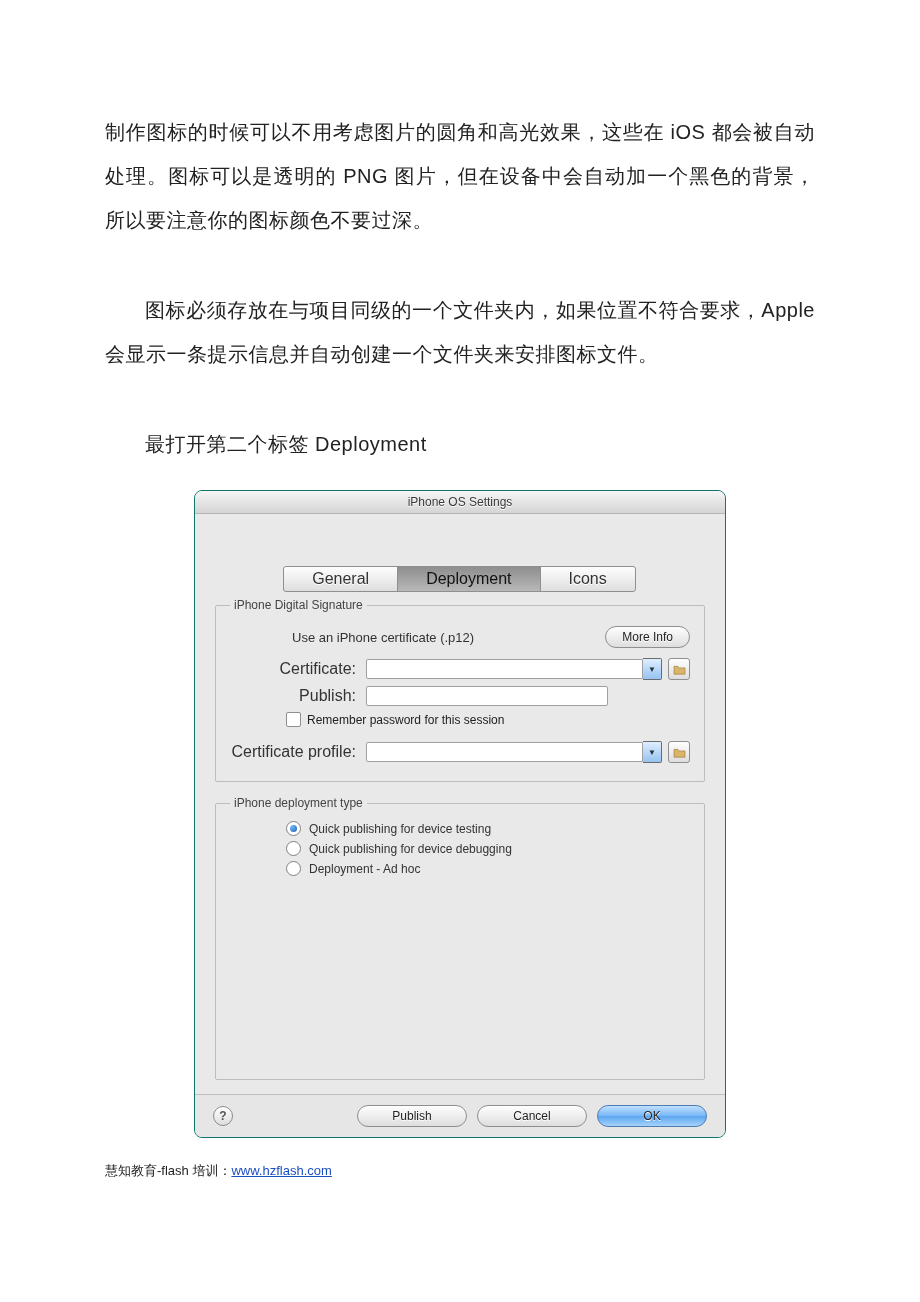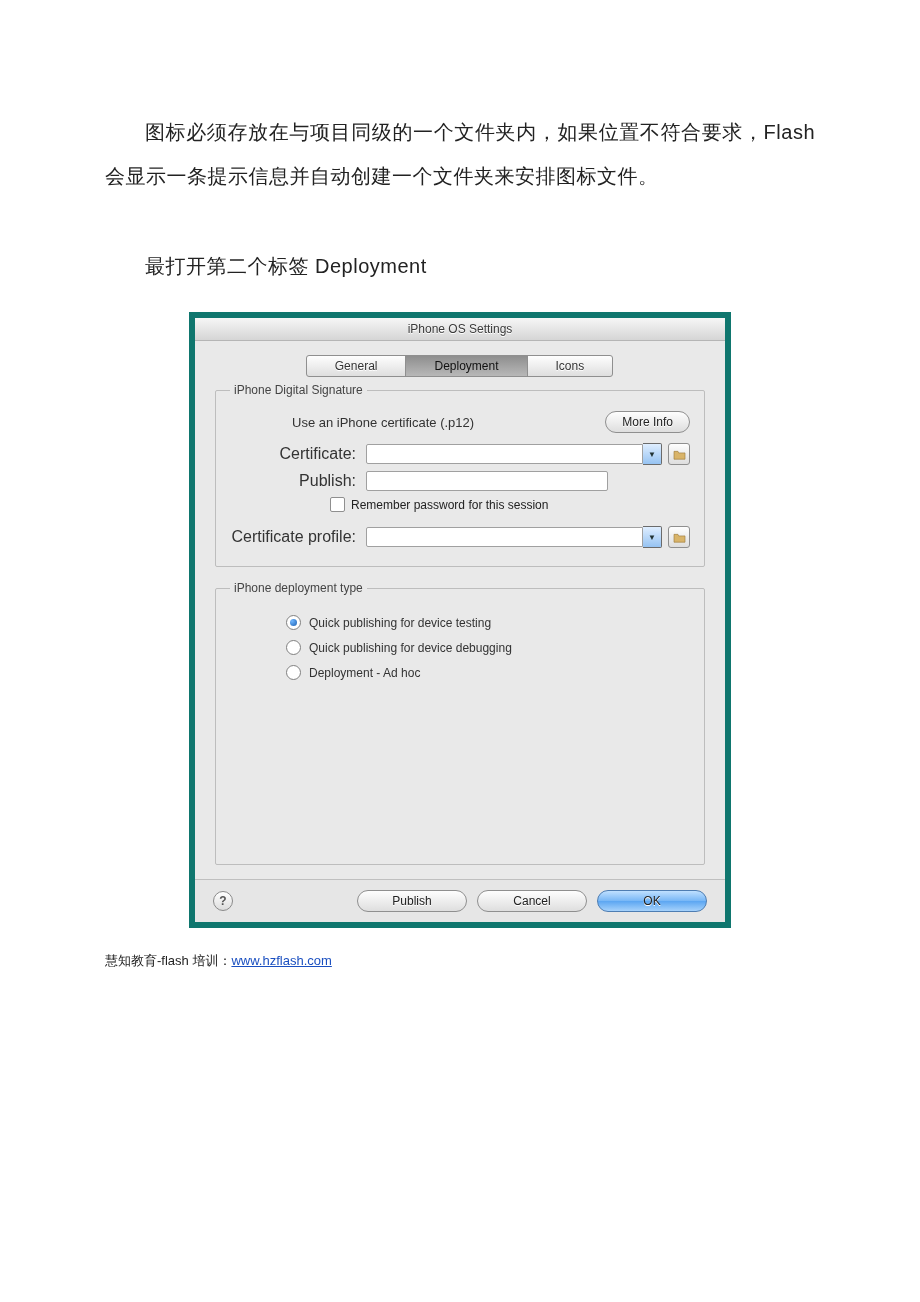--- a/index.html
+++ b/index.html
@@ -16,25 +16,25 @@
     letter-spacing:0.5px;
     color:#222;
     text-align:justify;
     margin:0 0 46px 0;
   }
   .para.indent{text-indent:2em;}
   .para.last{margin-bottom:24px;}
   .dialog{
     width:530px;
     margin:0 auto 0 auto;
-    border:6px solid #0f766e;
+    border:1px solid #0f766e;
     background:#e9e9e9;
     font-size:12px;
     color:#222;
-    border-radius:0;
+    border-radius:8px;
     overflow:hidden;
   }
   .titlebar{
     height:22px;
     line-height:22px;
     text-align:center;
     font-size:12px;
     background:linear-gradient(#f6f6f6,#d5d5d5);
     border-bottom:1px solid #b5b5b5;
     color:#3a3a3a;
@@ -46,26 +46,26 @@
   .tabs{
     text-align:center;
     margin-bottom:6px;
   }
   .tabs .tab{
     display:inline-block;
     padding:3px 28px;
     border:1px solid #8f8f8f;
     margin-left:-1px;
     background:linear-gradient(#fefefe,#dedede);
-    font-size:12px;
+    font-size:16px;
     color:#333;
     text-shadow:0 1px 0 #fff;
   }
   .tabs .tab:first-child{border-radius:3px 0 0 3px;}
-  .tabs .tab:last-child{border-radius:0 3px 3px 0;}
+  .tabs .tab:last-child{border-radius:0 3px 3px 0;margin-top:38px;}
   .tabs .tab.active{
     background:linear-gradient(#8e8e8e,#b8b8b8);
     color:#111;
     text-shadow:none;
   }
   fieldset.group{
     border:1px solid #bdbdbd;
     border-radius:2px;
     margin:0 0 14px 0;
     padding:10px 14px 12px 14px;
@@ -153,21 +153,21 @@
   .check{
     width:13px;height:13px;border:1px solid #8f8f8f;border-radius:2px;background:#fff;margin-right:6px;flex:none;
   }
   .radio{
     width:13px;height:13px;border:1px solid #808080;border-radius:50%;background:#fff;margin-right:8px;flex:none;position:relative;
   }
   .radio.selected::after{
     content:"";position:absolute;left:3px;top:3px;width:7px;height:7px;border-radius:50%;
     background:radial-gradient(circle at 30% 30%, #6fb6ff, #1d62b3);
   }
-  .radio-row{display:flex;align-items:center;margin:10px 0 5px 56px;font-size:12px;color:#333;text-align:center;}
+  .radio-row{display:flex;align-items:center;margin:1px 0 5px 56px;font-size:12px;color:#333;text-align:center;}
   .deploy-group{min-height:260px;}
   .footer-bar{
     border-top:1px solid #bfbfbf;
     padding:10px 18px;
     display:flex;
     align-items:center;
     background:#e6e6e6;
   }
   .footer-bar .help{
     width:18px;height:18px;border:1px solid #8a8a8a;border-radius:50%;
@@ -181,22 +181,23 @@
     color:#222;
     margin-top:24px;
   }
   .page-footer a{color:#1a4fc0;text-decoration:underline;}
 </style>
 </head>
 <body>
 
 <div class="page">
 
-
-  <p class="para indent">图标必须存放在与项目同级的一个文件夹内，如果位置不符合要求，Flash 会显示一条提示信息并自动创建一个文件夹来安排图标文件。</p>
+  <p class="para">制作图标的时候可以不用考虑图片的圆角和高光效果，这些在 iOS 都会被自动处理。图标可以是透明的 PNG 图片，但在设备中会自动加一个黑色的背景，所以要注意你的图标颜色不要过深。</p>
+
+  <p class="para indent">图标必须存放在与项目同级的一个文件夹内，如果位置不符合要求，Apple 会显示一条提示信息并自动创建一个文件夹来安排图标文件。</p>
 
   <p class="para indent last">最打开第二个标签 Deployment</p>
 
   <div class="dialog">
     <div class="titlebar">iPhone OS Settings</div>
 
     <div class="dialog-body">
 
       <div class="tabs">
         <span class="tab">General</span><span class="tab active">Deployment</span><span class="tab">Icons</span>
@@ -221,21 +222,21 @@
                 <path fill="#d9b469" stroke="#9c7a3a" stroke-width="0.8" d="M1 3h5l1 2h8v8H1z"></path>
               </svg>
           </span>
         </div>
 
         <div class="row">
           <span class="lbl">Publish:</span>
           <input class="textinput" style="max-width: 232px;" type="password" value="">
         </div>
 
-        <div class="row" style="margin-left:100px;">
+        <div class="row" style="margin-left:56px;">
           <span class="check"></span>
           <span>Remember password for this session</span>
         </div>
 
         <div class="row" style="margin-top:14px;">
           <span class="lbl">Certificate profile:</span>
           <div class="combo">
             <input value="" style="">
             <span class="drop">▼</span>
           </div>

